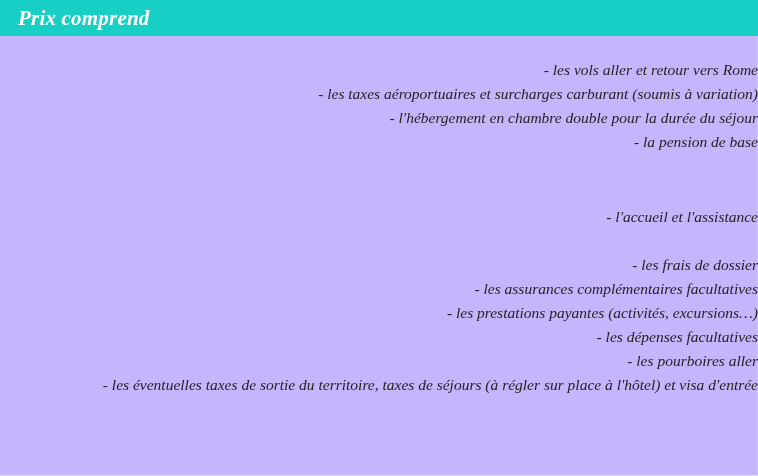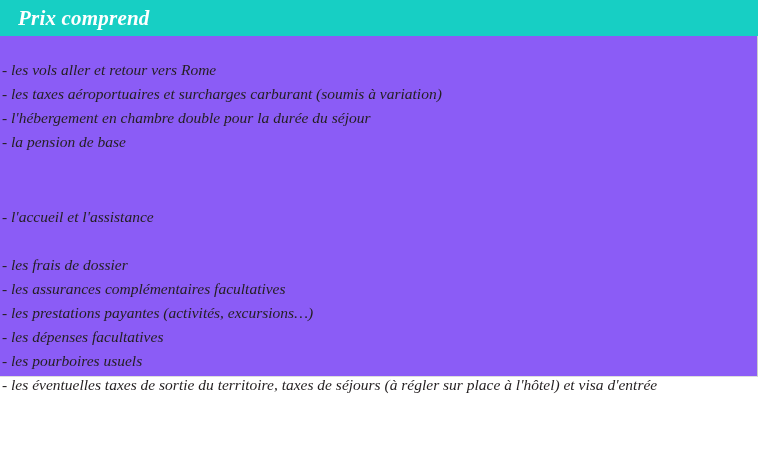--- a/index.html
+++ b/index.html
@@ -10,25 +10,25 @@
     width: 758px;
     height: 476px;
     background: #ffffff;
     font-family: "Liberation Serif", serif;
     overflow: hidden;
     position: relative;
   }
   .page {
     position: relative;
     width: 758px;
-    height: 377px;
+    height: 476px;
     box-sizing: border-box;
     border-right: 1px solid #cccccc;
     border-bottom: 1px solid #dddddd;
-    background: #8b5cf6;
+    background: #c4b5fd;
   }
   .section {
     position: absolute;
     left: 0;
     width: 758px;
   }
   .section-header {
     height: 36px;
     background: #17cfc4;
     display: flex;
@@ -40,20 +40,21 @@
     font-family: "Liberation Serif", serif;
     font-style: italic;
     font-weight: bold;
     font-size: 21px;
     letter-spacing: 0.2px;
     padding-left: 18px;
     line-height: 1;
   }
   .section-body {
     padding: 0;
+    text-align: right;
   }
   .item {
     font-family: "Liberation Serif", serif;
     font-style: italic;
     font-size: 15.5px;
     color: #231f20;
     padding-left: 2px;
     line-height: 24px;
     white-space: nowrap;
   }
@@ -90,18 +91,18 @@
     </div>
   </div>
 
   <div class="section" id="sec-excluded">
     <div class="section-body">
       <div class="item">- l'accueil et l'assistance</div>
       <div class="item spacer-before">- les frais de dossier</div>
       <div class="item">- les assurances complémentaires facultatives</div>
       <div class="item">- les prestations payantes (activités, excursions…)</div>
       <div class="item">- les dépenses facultatives</div>
-      <div class="item">- les pourboires usuels</div>
+      <div class="item">- les pourboires aller</div>
       <div class="item">- les éventuelles taxes de sortie du territoire, taxes de séjours (à régler sur place à l'hôtel) et visa d'entrée</div>
     </div>
   </div>
 
 </div>
 
 </body></html>

